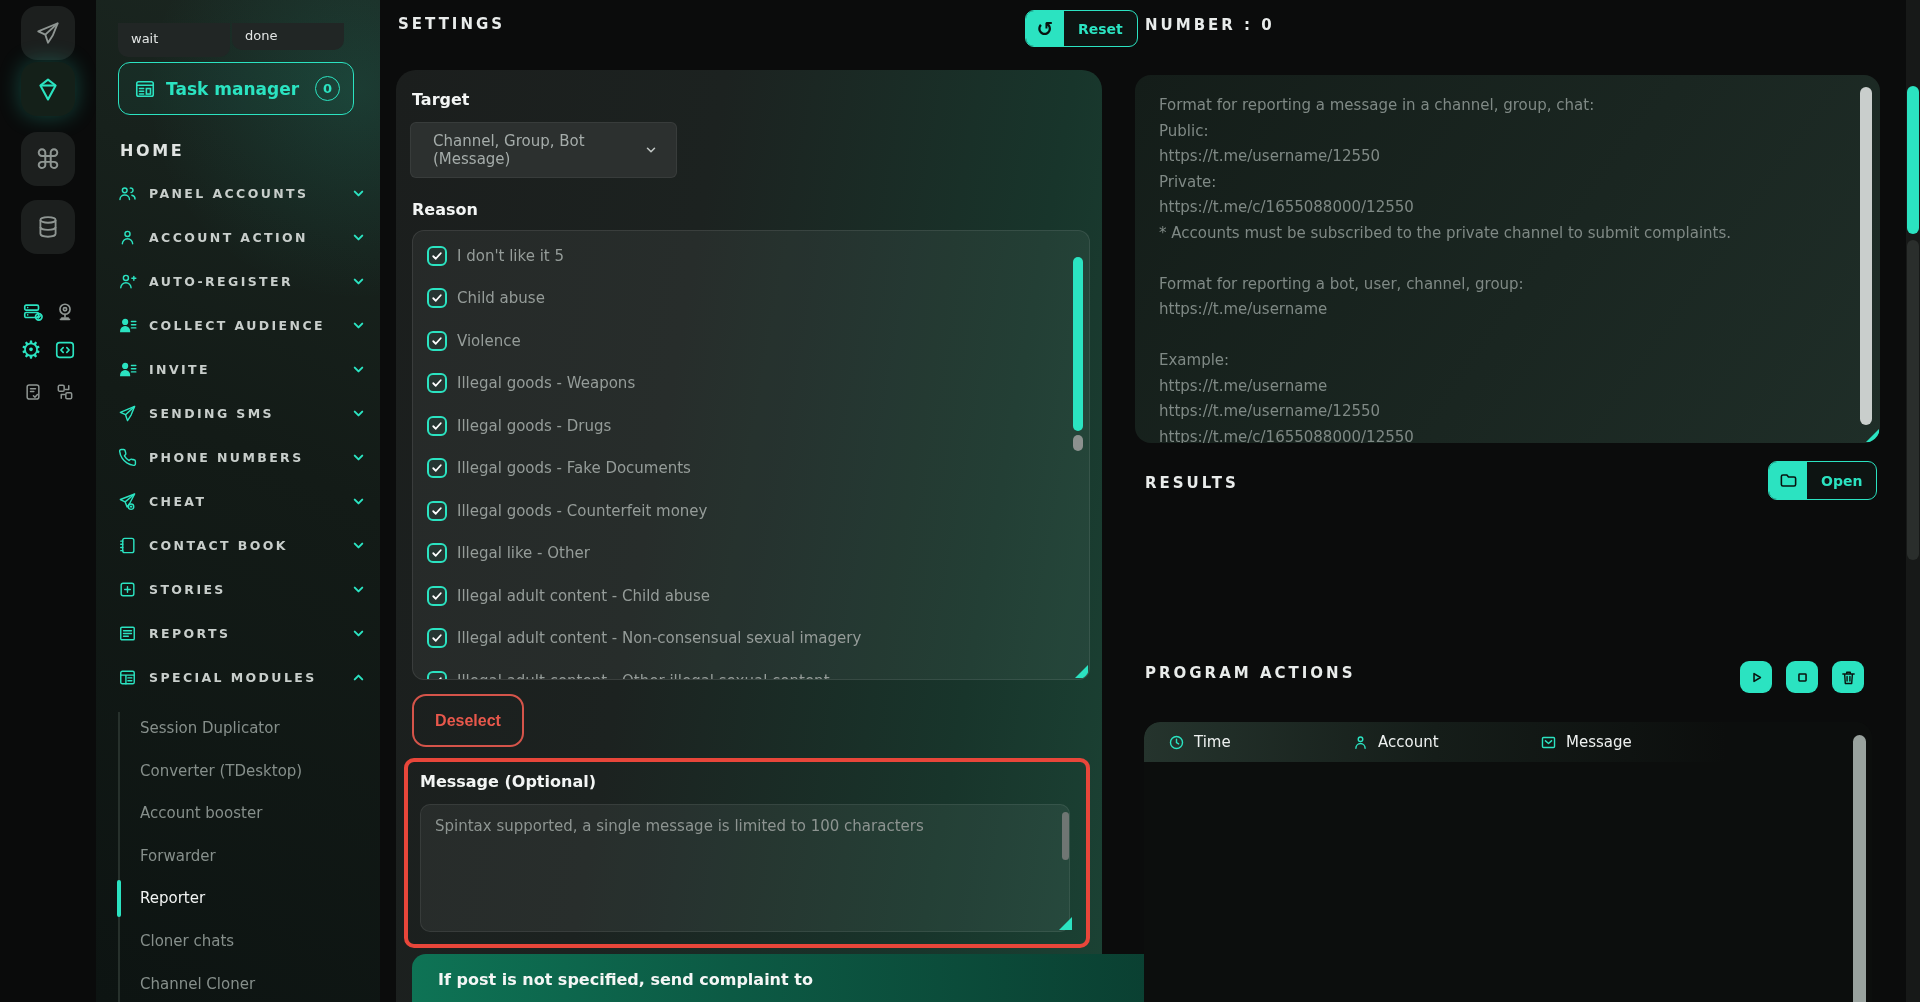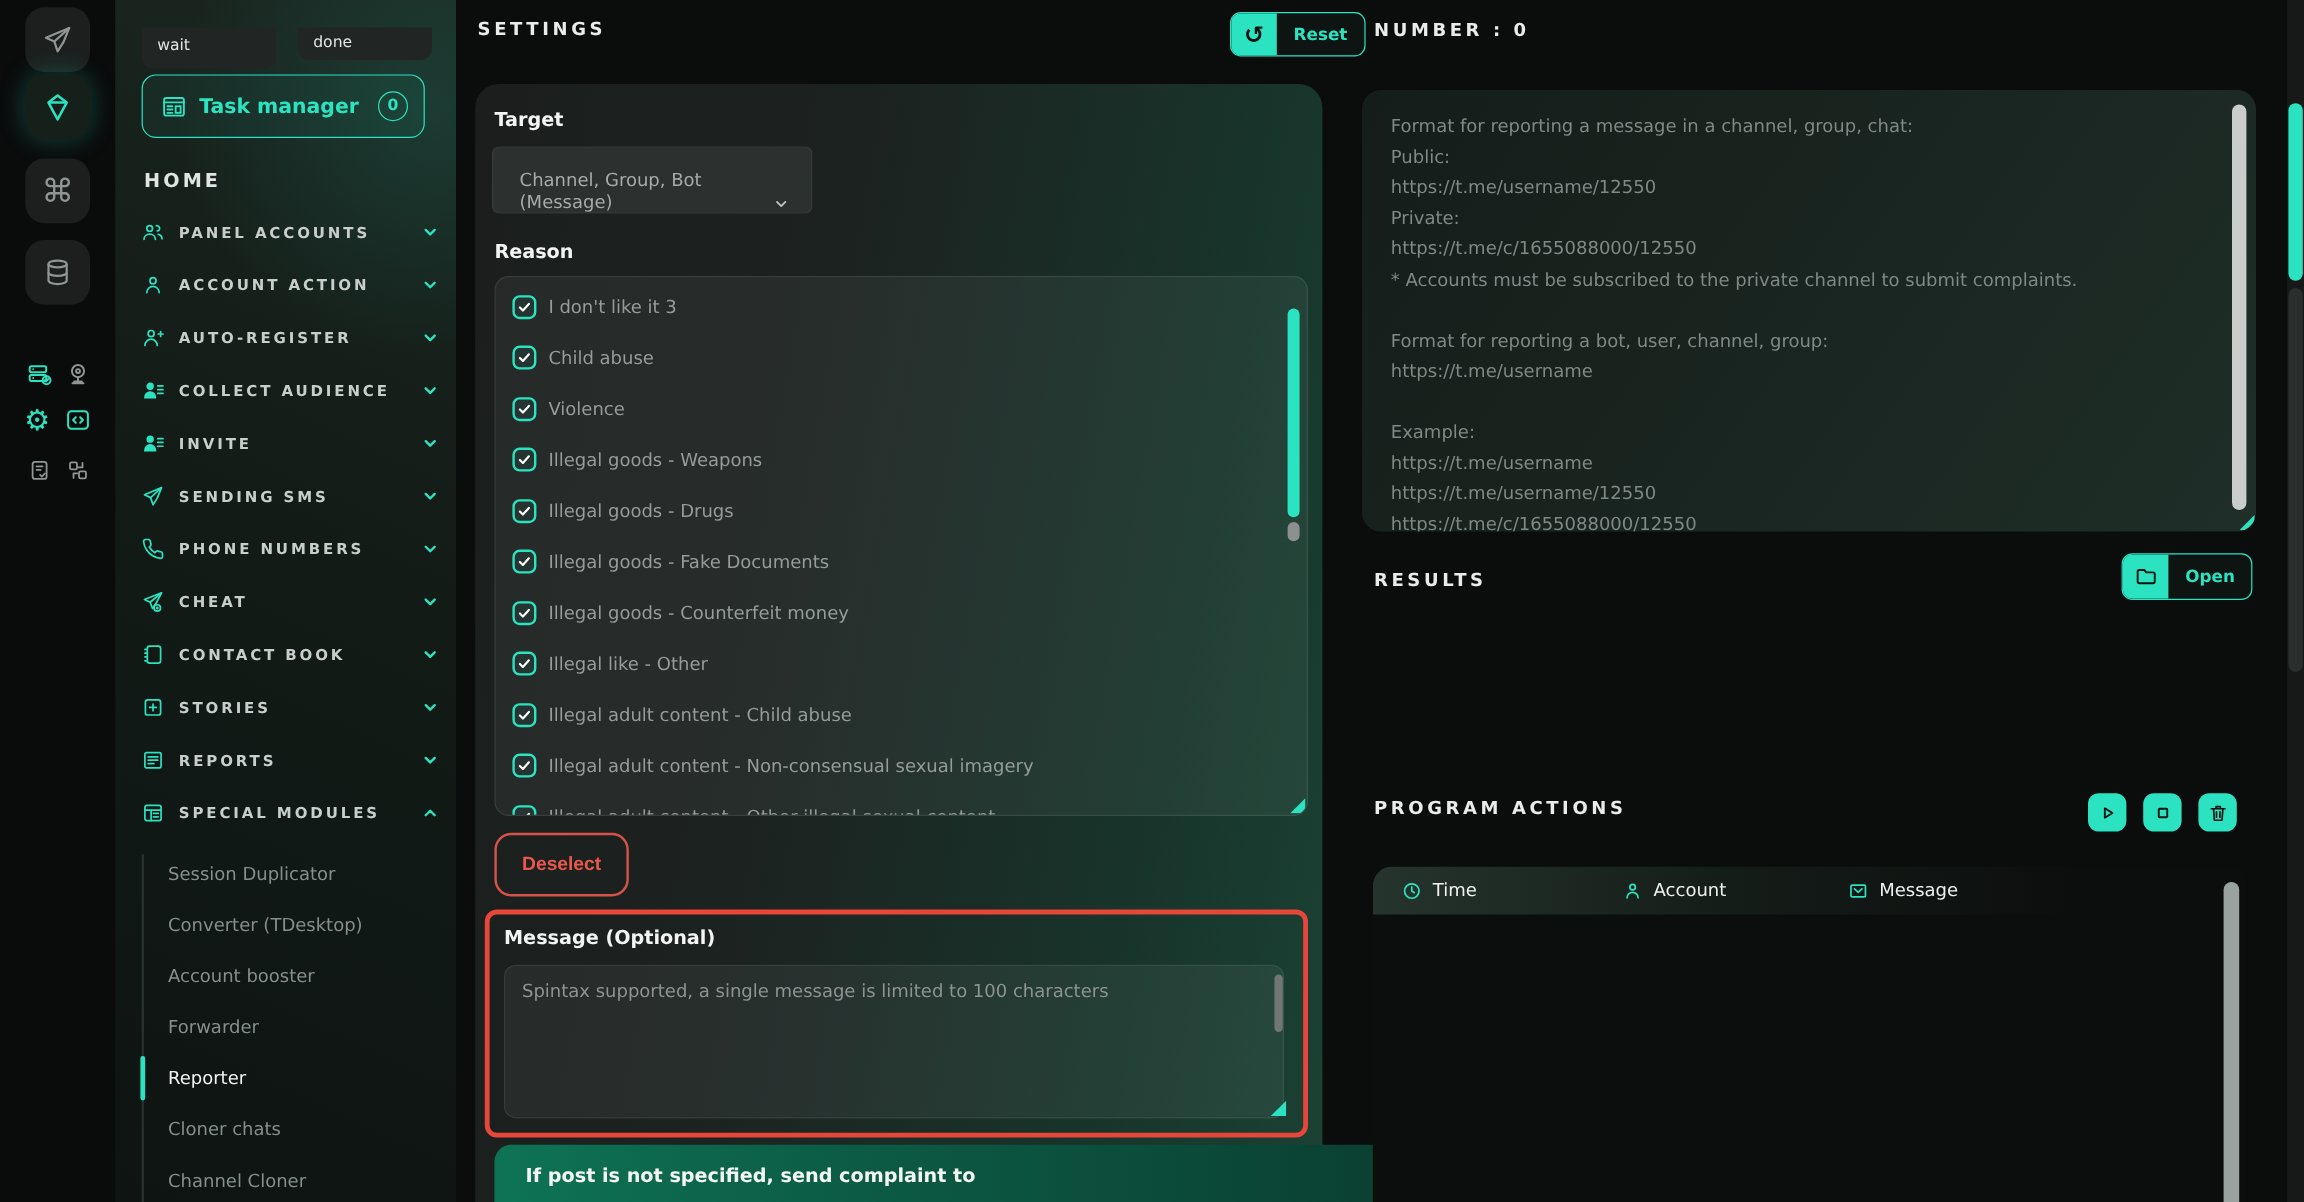--- a/index.html
+++ b/index.html
@@ -42,21 +42,21 @@
   .pill-btn { position:absolute; display:flex; border:1.5px solid #2be3c1; border-radius:9px; overflow:hidden;
               background:#0d1412; height:37px; }
   .pill-ic { width:38px; background:#2be3c1; color:#08130f; display:flex; align-items:center; justify-content:center;
              font-size:20px; font-weight:700; }
   .pill-label { padding:0 14px; color:#2be3c1; font-weight:700; font-size:14px; display:flex; align-items:center; }
 
   #card { position:absolute; left:396px; top:70px; width:706px; height:932px; border-radius:20px 20px 0 0;
     background: linear-gradient(100deg, #1b1e1d 0%, #1c2220 38%, #18352b 78%, #1b4234 100%); }
   .fld-label { position:absolute; font-size:16px; font-weight:700; color:#f3f5f4; }
   #dropdown { position:absolute; left:14px; top:52px; width:267px; height:56px; background:#2c302f;
-    border:1px solid rgba(255,255,255,.06); border-radius:6px; display:flex; align-items:flex-end; padding:0 18px 0 22px; }
+    border:1px solid rgba(255,255,255,.06); border-radius:6px; display:flex; align-items:center; padding:0 18px 0 22px; }
   #dropdown .dval { font-size:15px; color:#a5acaa; }
   #dropdown .dchev { margin-left:auto; color:#c2c7c5; display:flex; }
 
   #rlist { position:absolute; left:16px; top:160px; width:678px; height:450px; background:rgba(255,255,255,.05);
     border:1px solid rgba(255,255,255,.09); border-radius:12px; overflow:hidden; }
   .reason-row { position:absolute; left:14px; right:30px; height:26px; display:flex; align-items:center; }
   .cb { width:20px; height:20px; border:2px solid #2be3c1; border-radius:6px; background:rgba(43,227,193,.06);
         display:flex; align-items:center; justify-content:center; color:#fff; flex:none; }
   .rlabel { margin-left:10px; font-size:15px; color:#959c99; white-space:nowrap; }
   .vscroll { position:absolute; border-radius:6px; }
@@ -158,21 +158,21 @@
       <svg width="20" height="20" viewBox="0 0 24 24" fill="none" stroke="currentColor" stroke-width="1.8" stroke-linecap="round" stroke-linejoin="round">
           <rect x="4" y="4" width="7" height="7" rx="1.5"></rect>
           <rect x="13" y="13" width="7" height="7" rx="1.5"></rect>
           <path d="M16.5 4.5v4.5h-4M7.5 19.5V15h4"></path>
         </svg>
     </div>
   </div>
 
   <div id="sidebar">
     <div class="chip" style="left:22px"><span>wait</span></div>
-    <div class="chip" style="left:152px; height:27px; line-height:26px"><span>done</span></div>
+    <div class="chip" style="left:136px; height:27px; line-height:26px"><span>done</span></div>
 
     <div id="task-btn">
       <span style="display:flex">
         <svg width="22" height="22" viewBox="0 0 24 24" fill="none" stroke="currentColor" stroke-width="1.7" stroke-linecap="round">
             <rect x="3" y="4" width="18" height="16" rx="2"></rect>
             <path d="M3 8h18M6 11.5h4.5M6 14.5h4.5M6 17.5h4.5"></path>
             <rect x="13.5" y="11.5" width="4.5" height="6"></rect>
           </svg>
       </span>
       <span class="tm-label">Task manager</span>
@@ -385,21 +385,21 @@
     </div>
 
     <div class="fld-label" style="left:16px; top:130px">Reason</div>
     <div id="rlist">
       <div class="reason-row" style="top:12px">
         <span class="cb">
             <svg width="12" height="12" viewBox="0 0 24 24" fill="none" stroke="currentColor" stroke-width="3.6" stroke-linecap="round" stroke-linejoin="round">
               <path d="M4.5 12.5l5 5 10-11"></path>
             </svg>
           </span>
-        <span class="rlabel">I don't like it 3</span>
+        <span class="rlabel">I don't like it 5</span>
       </div>
       <div class="reason-row" style="top:54px">
         <span class="cb">
             <svg width="12" height="12" viewBox="0 0 24 24" fill="none" stroke="currentColor" stroke-width="3.6" stroke-linecap="round" stroke-linejoin="round">
               <path d="M4.5 12.5l5 5 10-11"></path>
             </svg>
           </span>
         <span class="rlabel">Child abuse</span>
       </div>
       <div class="reason-row" style="top:97px">

